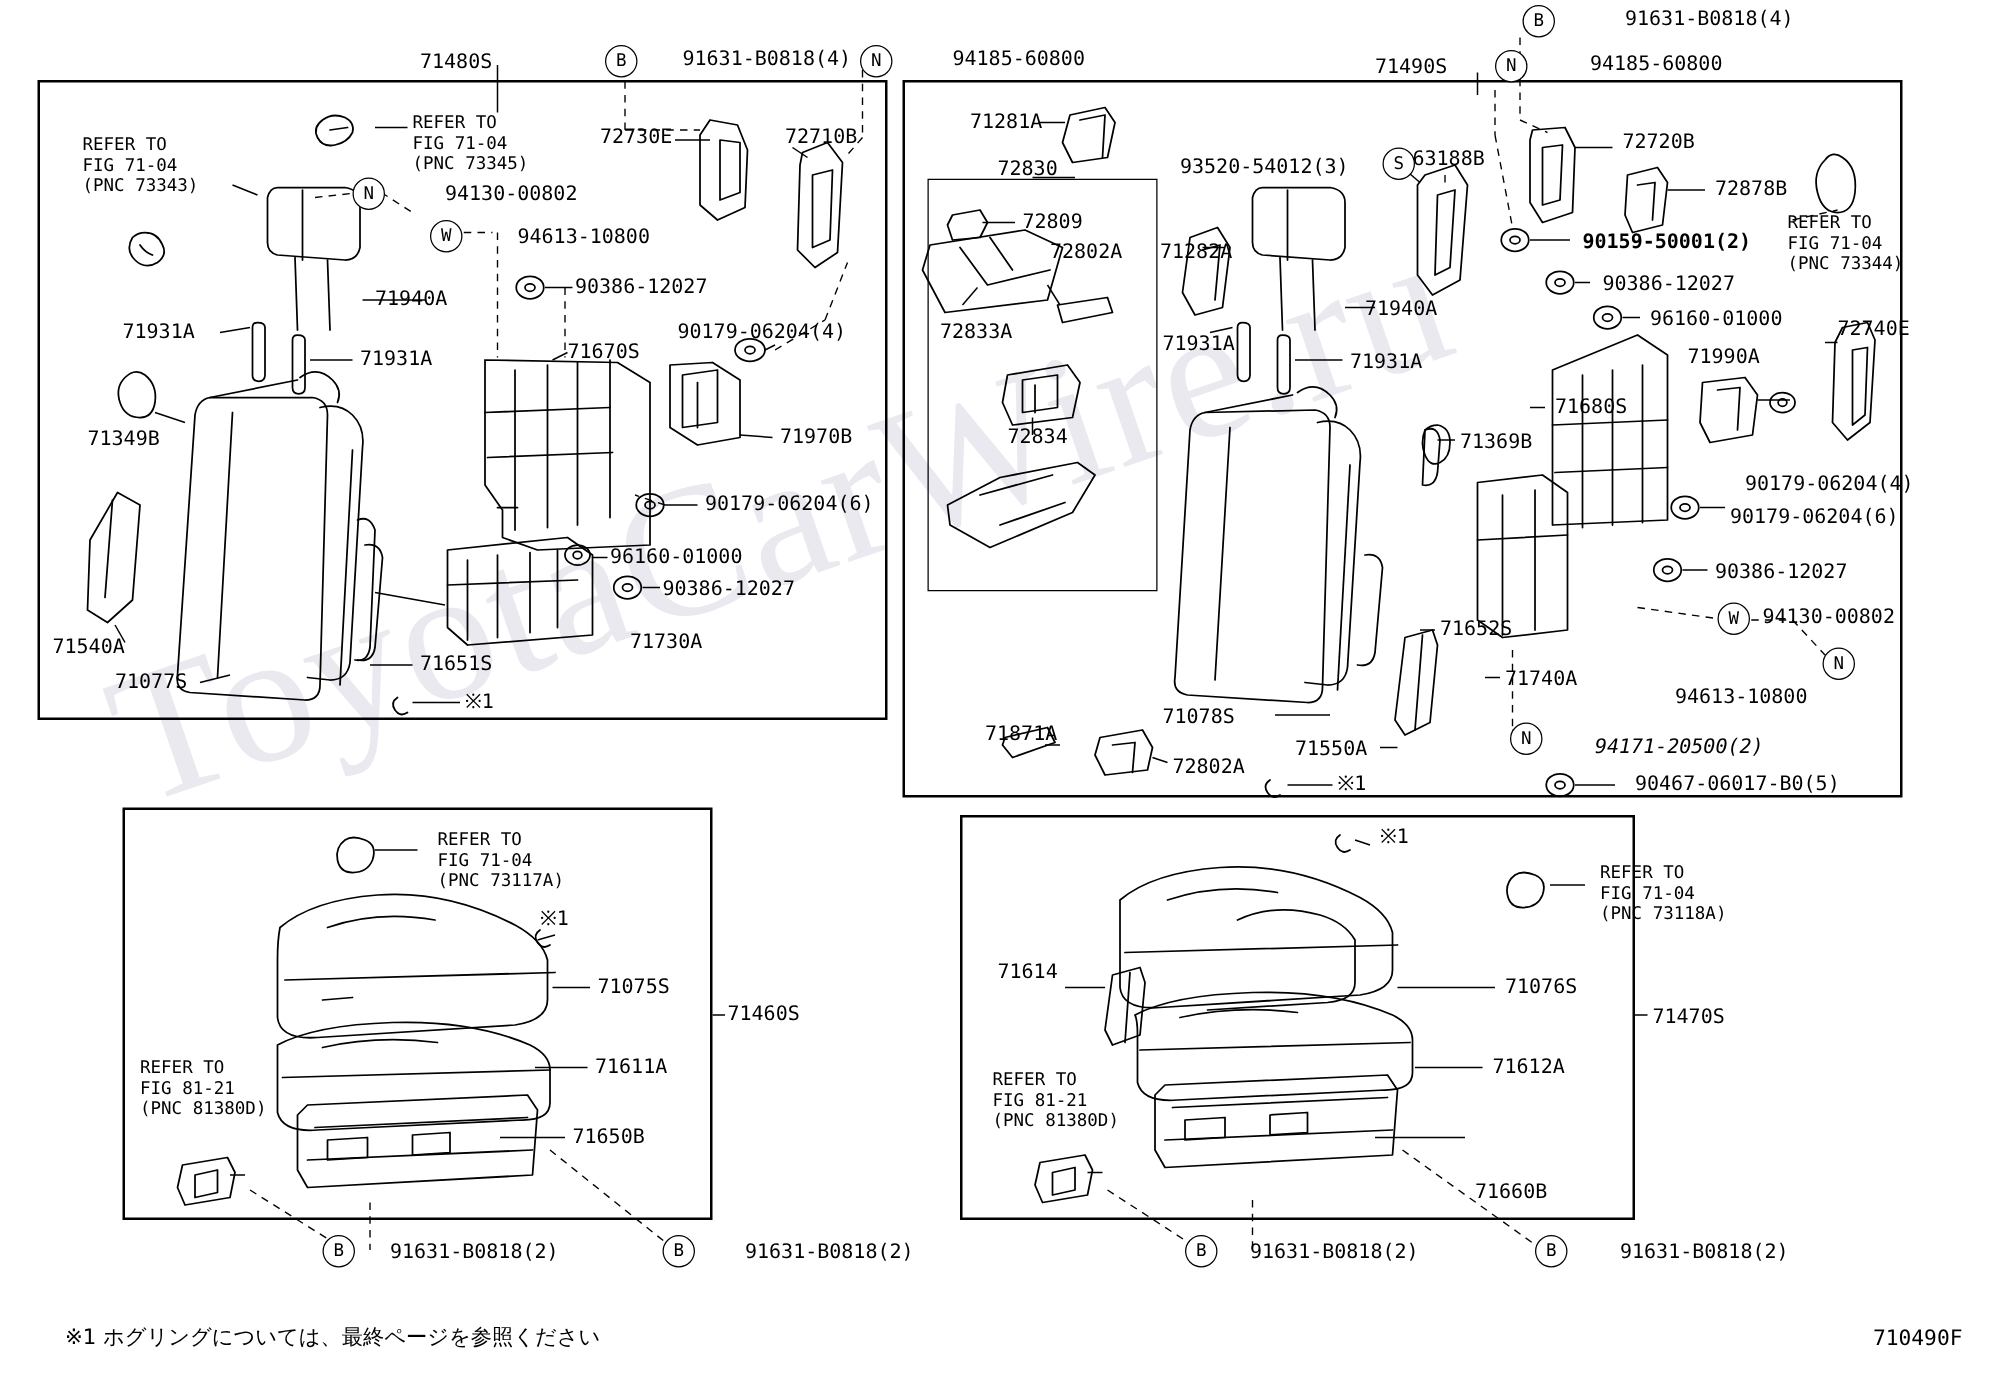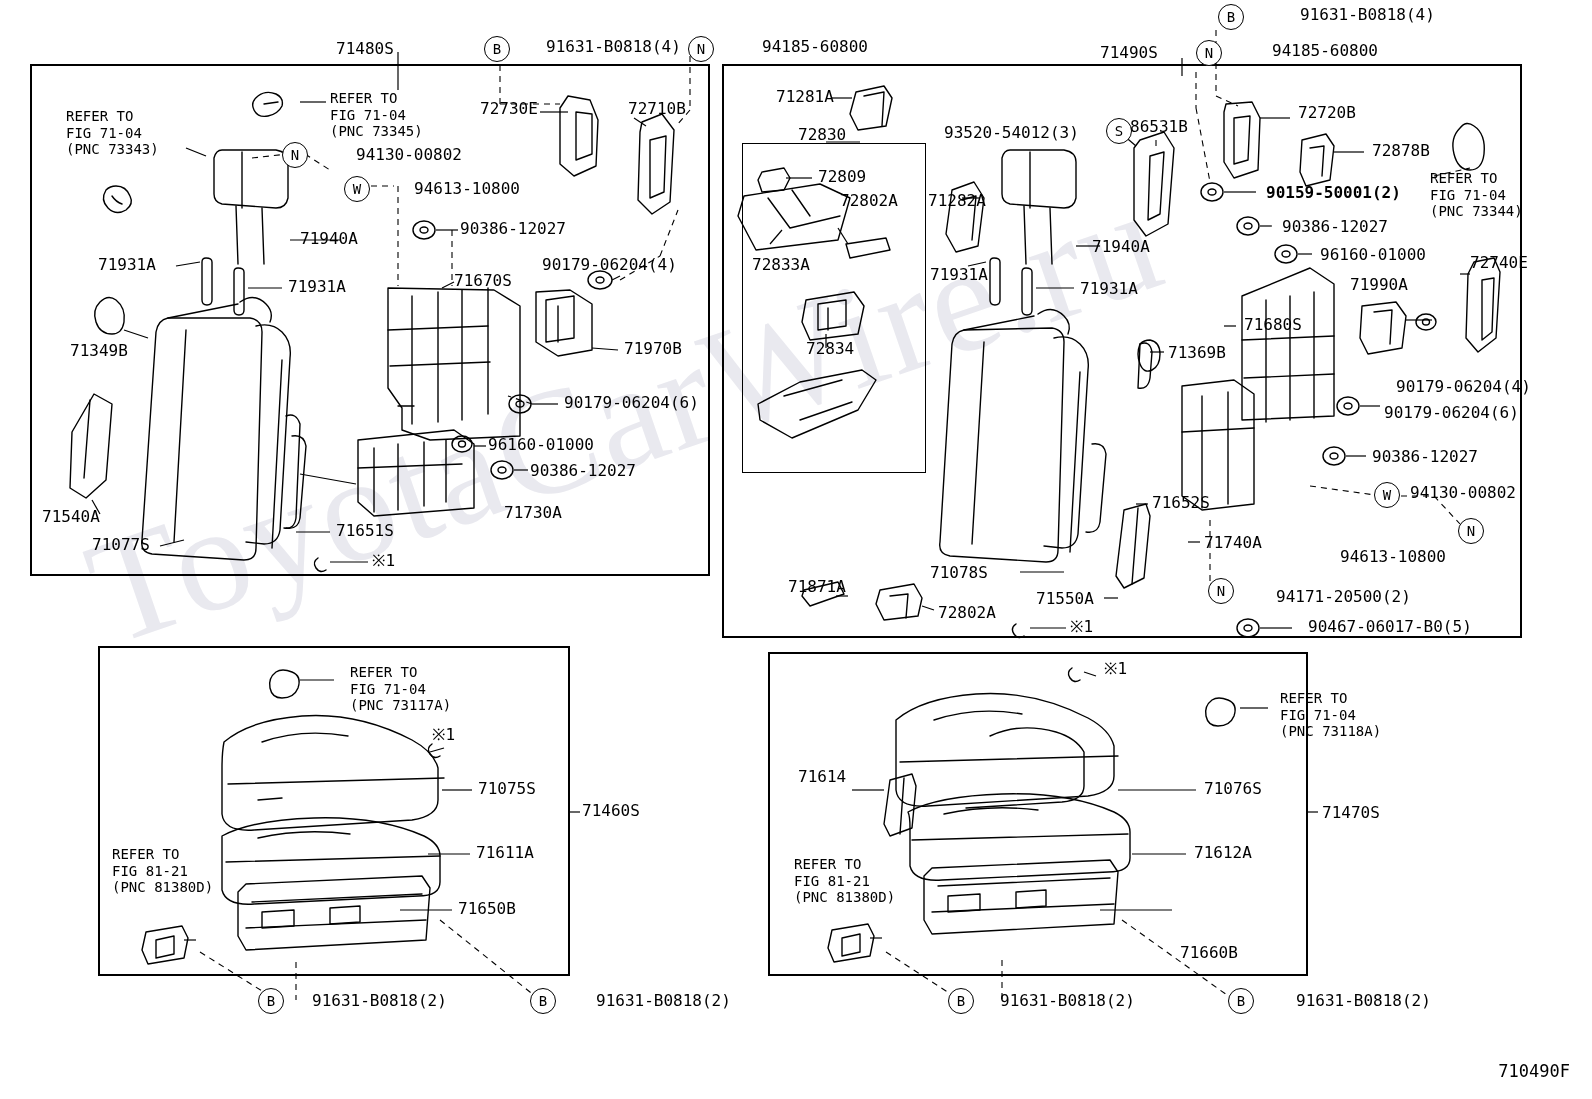--- a/index.html
+++ b/index.html
@@ -503,21 +503,21 @@
   <div class="lbl" style="left:372px; top:552px;">※1</div>
 
   <div class="lbl" style="left:776px; top:88px;">71281A</div>
   <div class="lbl" style="left:798px; top:126px;">72830</div>
   <div class="lbl" style="left:818px; top:168px;">72809</div>
   <div class="lbl" style="left:840px; top:192px;">72802A</div>
   <div class="lbl" style="left:752px; top:256px;">72833A</div>
   <div class="lbl" style="left:806px; top:340px;">72834</div>
   <div class="lbl" style="left:928px; top:192px;">71282A</div>
   <div class="lbl" style="left:944px; top:124px;">93520-54012(3)</div>
-  <div class="lbl" style="left:1130px; top:118px;">86531B</div>
+  <div class="lbl" style="left:1130px; top:118px;">63188B</div>
   <div class="lbl" style="left:1298px; top:104px;">72720B</div>
   <div class="lbl" style="left:1372px; top:142px;">72878B</div>
   <div class="lbl small" style="left:1430px; top:170px;">REFER TO
 FIG 71-04
 (PNC 73344)</div>
   <div class="lbl" style="left:1266px; top:184px;font-weight:bold;">90159-50001(2)</div>
   <div class="lbl" style="left:1282px; top:218px;">90386-12027</div>
   <div class="lbl" style="left:1320px; top:246px;">96160-01000</div>
   <div class="lbl" style="left:1350px; top:276px;">71990A</div>
   <div class="lbl" style="left:1470px; top:254px;">72740E</div>
@@ -530,21 +530,21 @@
   <div class="lbl" style="left:1384px; top:404px;">90179-06204(6)</div>
   <div class="lbl" style="left:1372px; top:448px;">90386-12027</div>
   <div class="lbl" style="left:1410px; top:484px;">94130-00802</div>
   <div class="lbl" style="left:1340px; top:548px;">94613-10800</div>
   <div class="lbl" style="left:1152px; top:494px;">71652S</div>
   <div class="lbl" style="left:1204px; top:534px;text-align:right;">71740A</div>
   <div class="lbl" style="left:930px; top:564px;">71078S</div>
   <div class="lbl" style="left:1036px; top:590px;">71550A</div>
   <div class="lbl" style="left:788px; top:578px;">71871A</div>
   <div class="lbl" style="left:938px; top:604px;">72802A</div>
-  <div class="lbl" style="left:1276px; top:588px;">94171-20500(2)</div>
+  <div class="lbl" style="left:1276px; top:588px;font-style:italic;">94171-20500(2)</div>
   <div class="lbl" style="left:1308px; top:618px;">90467-06017-B0(5)</div>
   <div class="lbl" style="left:1070px; top:618px;">※1</div>
 
   <div class="lbl small" style="left:350px; top:664px;">REFER TO
 FIG 71-04
 (PNC 73117A)</div>
   <div class="lbl" style="left:432px; top:726px;">※1</div>
   <div class="lbl" style="left:478px; top:780px;">71075S</div>
   <div class="lbl" style="left:582px; top:802px;">71460S</div>
   <div class="lbl" style="left:476px; top:844px;">71611A</div>
@@ -563,14 +563,15 @@
   <div class="lbl" style="left:1204px; top:780px;">71076S</div>
   <div class="lbl" style="left:1322px; top:804px;">71470S</div>
   <div class="lbl" style="left:1194px; top:844px;text-align:right;">71612A</div>
   <div class="lbl" style="left:1180px; top:900px;margin-top:44px;">71660B</div>
   <div class="lbl small" style="left:794px; top:856px;">REFER TO
 FIG 81-21
 (PNC 81380D)</div>
   <div class="lbl" style="left:1000px; top:992px;">91631-B0818(2)</div>
   <div class="lbl" style="left:1296px; top:992px;">91631-B0818(2)</div>
 
+  <div class="footer jp">※1  ホグリングについては、最終ページを参照ください</div>
   <div class="docid">710490F</div>
 </div>
 
 </body></html>

